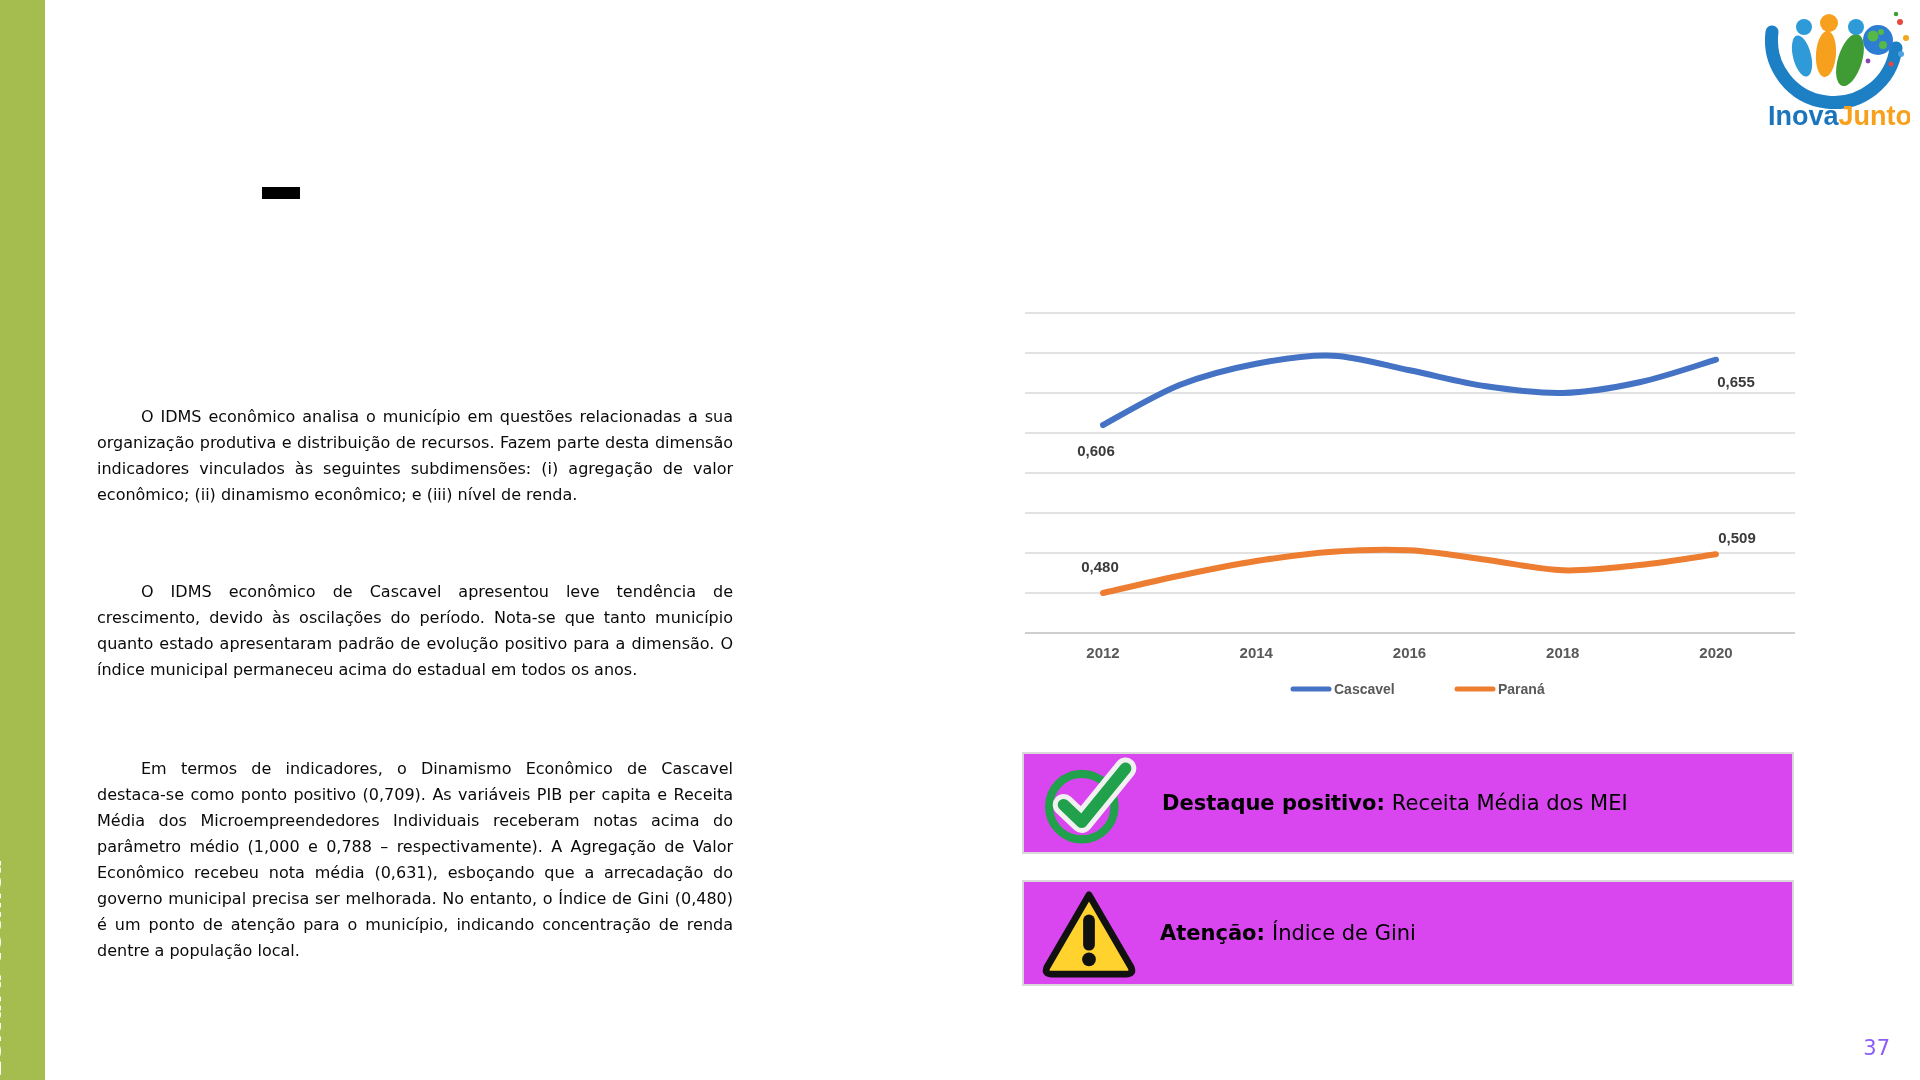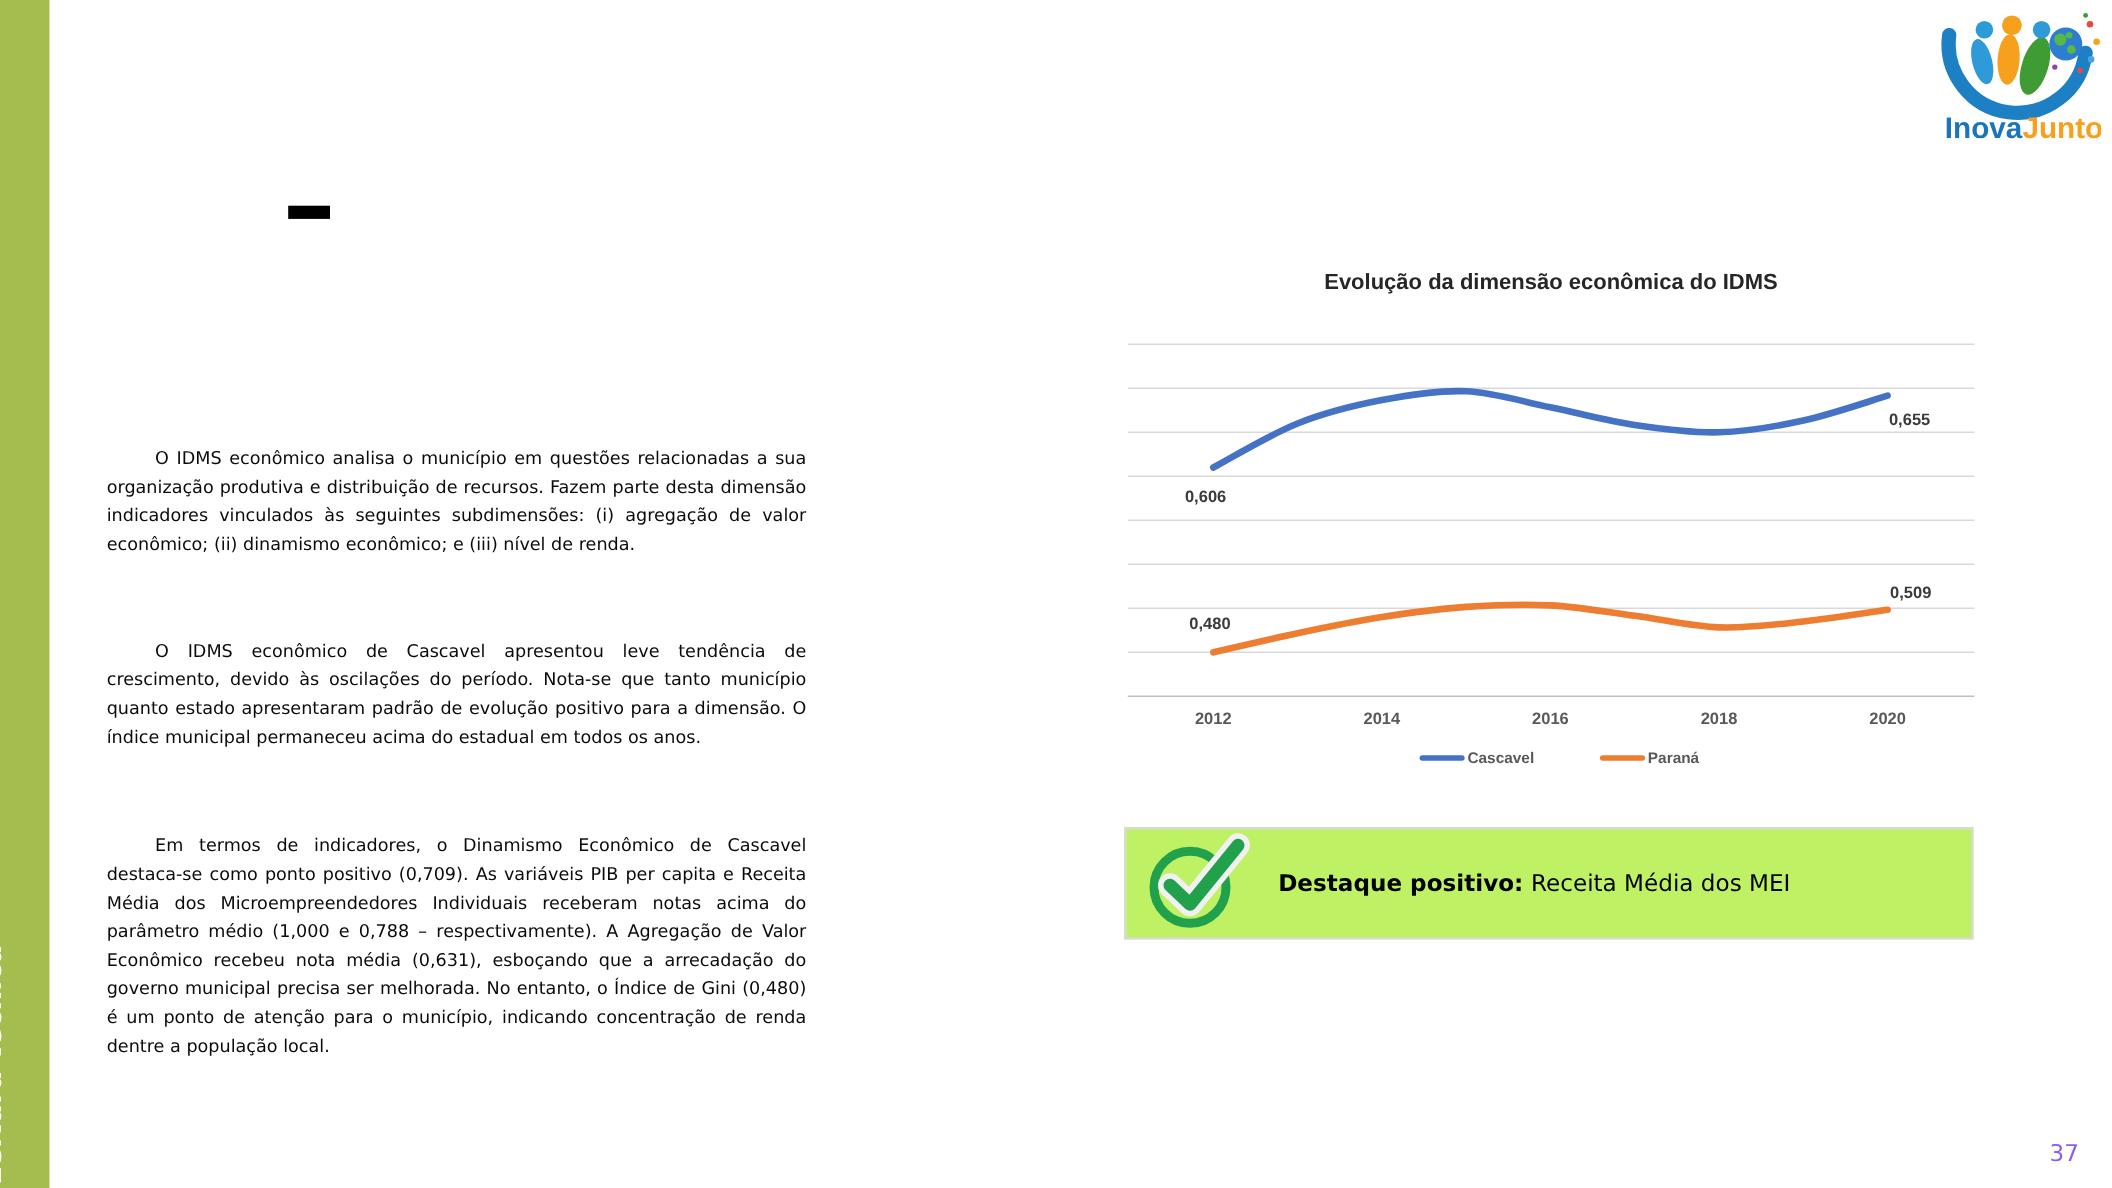--- a/index.html
+++ b/index.html
@@ -23,21 +23,21 @@
   .para{position:absolute;left:0;width:636px;font-size:16px;line-height:26px;
         color:#0a0a0a;text-align:justify;text-indent:44px;margin-top:44px;}
   .para .b{font-weight:normal;}
 
   
   #chart-title{position:absolute;left:1025px;top:246px;width:770px;text-align:center;
         font-family:"Liberation Sans",sans-serif;font-size:20px;font-weight:bold;color:#262626;}
   #chart-svg{position:absolute;left:1025px;top:290px;}
 
   
-  .callout{position:absolute;left:1022px;width:772px;background:#bef264;
+  .callout{position:absolute;left:1022px;width:772px;background:#d946ef;
         border:2px solid #d9d9d9;box-sizing:border-box;display:flex;align-items:center;}
   #callout-positive{top:752px;height:102px;}
   #callout-attention{top:880px;height:106px;}
   .callout-icon{flex:0 0 auto;margin-left:16px;}
   .callout-body{margin-left:22px;font-size:21px;color:#000;}
   .callout-label{font-weight:bold;}
   .callout-text{margin-left:7px;}
 
   #page-number{position:absolute;left:1790px;top:1036px;width:100px;text-align:right;
         font-size:21px;color:#8b5cf6;}
@@ -80,21 +80,20 @@
       <text x="18" y="119" font-family="Liberation Sans, sans-serif" font-size="27" font-weight="bold"><tspan fill="#1b75bc">Inova</tspan><tspan fill="#f7a01b">Juntos</tspan></text>
     </svg>
   </div>
 
   <div id="text-column">
       <div class="para" style="top: 0px;"><span>O IDMS econômico analisa o município em questões relacionadas a sua organização produtiva e distribuição de recursos. Fazem parte desta dimensão indicadores vinculados às seguintes subdimensões: (i) agregação de valor econômico; (ii) dinamismo econômico; e (iii) nível de renda.</span></div>
       <div class="para" style="top: 175px;"><span>O IDMS econômico de Cascavel apresentou leve tendência de crescimento, devido às oscilações do período. Nota-se que tanto município quanto estado apresentaram padrão de evolução positivo para a dimensão. O índice municipal permaneceu acima do estadual em todos os anos.</span></div>
       <div class="para" style="top: 352px;"><span>Em termos de indicadores, o </span><span class="b">Dinamismo Econômico</span><span> de Cascavel destaca-se como ponto positivo </span><span class="b">(0,709)</span><span>. As variáveis </span><span class="b">PIB per capita</span><span> e </span><span class="b">Receita Média dos Microempreendedores Individuais</span><span> receberam notas acima do parâmetro médio </span><span class="b">(1,000 e 0,788 – respectivamente</span><span>). A </span><span class="b">Agregação de Valor Econômico</span><span> recebeu nota média </span><span class="b">(0,631)</span><span>, esboçando que a arrecadação do governo municipal precisa ser melhorada. No entanto, o </span><span class="b">Índice de Gini (0,480)</span><span> é um ponto de atenção para o município, indicando concentração de renda dentre a população local.</span></div>
     </div>
 
-  <div id="chart-title">Evolução da dimensão econômica do IDMS</div>
   <svg id="chart-svg" width="770" height="430" viewBox="0 0 770 430">
       <line x1="0" x2="770" y1="343.0" y2="343.0" stroke="#bfbfbf" stroke-width="1.3"></line>
       <line x1="0" x2="770" y1="303.0" y2="303.0" stroke="#d9d9d9" stroke-width="1.3"></line>
       <line x1="0" x2="770" y1="263.0" y2="263.0" stroke="#d9d9d9" stroke-width="1.3"></line>
       <line x1="0" x2="770" y1="223.0" y2="223.0" stroke="#d9d9d9" stroke-width="1.3"></line>
       <line x1="0" x2="770" y1="183.0" y2="183.0" stroke="#d9d9d9" stroke-width="1.3"></line>
       <line x1="0" x2="770" y1="143.0" y2="143.0" stroke="#d9d9d9" stroke-width="1.3"></line>
       <line x1="0" x2="770" y1="103.0" y2="103.0" stroke="#d9d9d9" stroke-width="1.3"></line>
       <line x1="0" x2="770" y1="63.0" y2="63.0" stroke="#d9d9d9" stroke-width="1.3"></line>
       <line x1="0" x2="770" y1="23.0" y2="23.0" stroke="#d9d9d9" stroke-width="1.3"></line>
@@ -119,15 +118,25 @@
     <svg class="callout-icon" width="100" height="96" viewBox="0 0 110 100">
       <circle cx="46" cy="54" r="36" fill="none" stroke="#21a14b" stroke-width="9"></circle>
       <path d="M26 52 L46 71 L94 12" fill="none" stroke="#f1f1f1" stroke-width="24" stroke-linecap="round" stroke-linejoin="round"></path>
       <path d="M26 52 L46 71 L94 12" fill="none" stroke="#21a14b" stroke-width="13" stroke-linecap="round" stroke-linejoin="round"></path>
     </svg>
     <div class="callout-body">
       <span class="callout-label">Destaque positivo:</span><span class="callout-text">Receita Média dos MEI</span>
     </div>
   </div>
 
+  <div class="callout" id="callout-attention">
+    <svg class="callout-icon" width="98" height="90" viewBox="0 0 100 92">
+      <path d="M50 7 L93 81 Q96 88 88 88 L12 88 Q4 88 7 81 Z" fill="#ffd22e" stroke="#111111" stroke-width="7" stroke-linejoin="round"></path>
+      <line x1="50" y1="33" x2="50" y2="58" stroke="#111111" stroke-width="12" stroke-linecap="round"></line>
+      <circle cx="50" cy="73" r="7" fill="#111111"></circle>
+    </svg>
+    <div class="callout-body">
+      <span class="callout-label">Atenção:</span><span class="callout-text">Índice de Gini</span>
+    </div>
+  </div>
 
   <div id="page-number">37</div>
 </div>
 
 </body></html>

